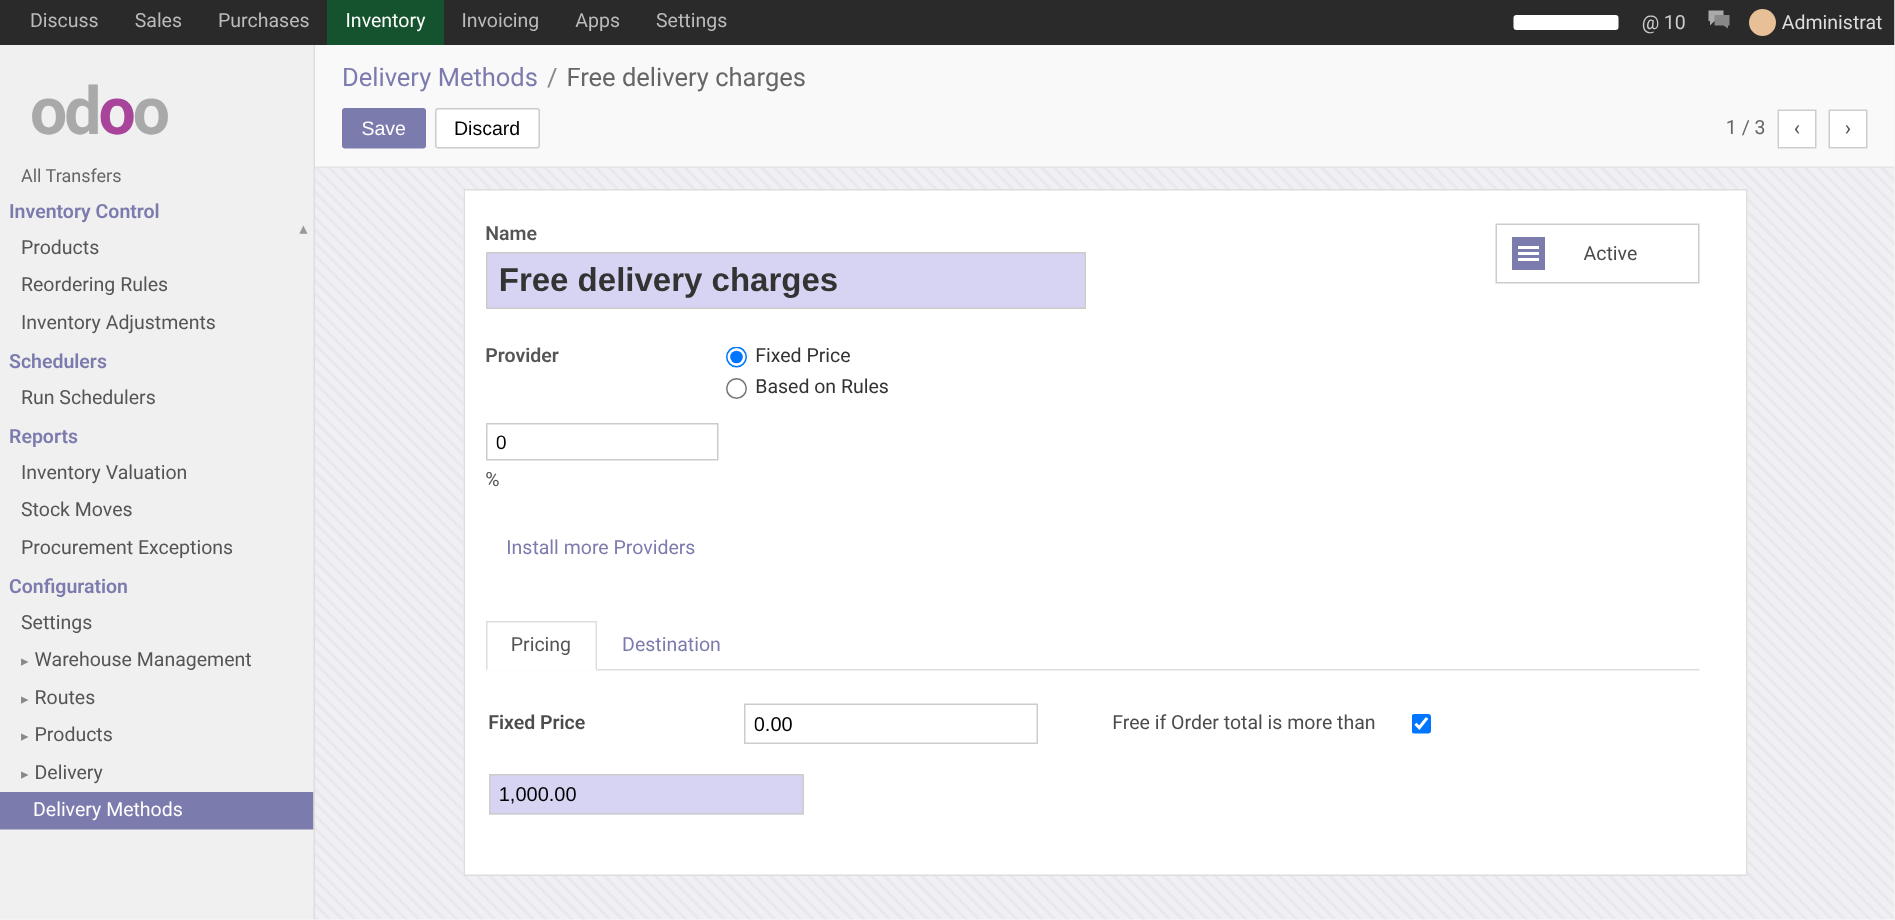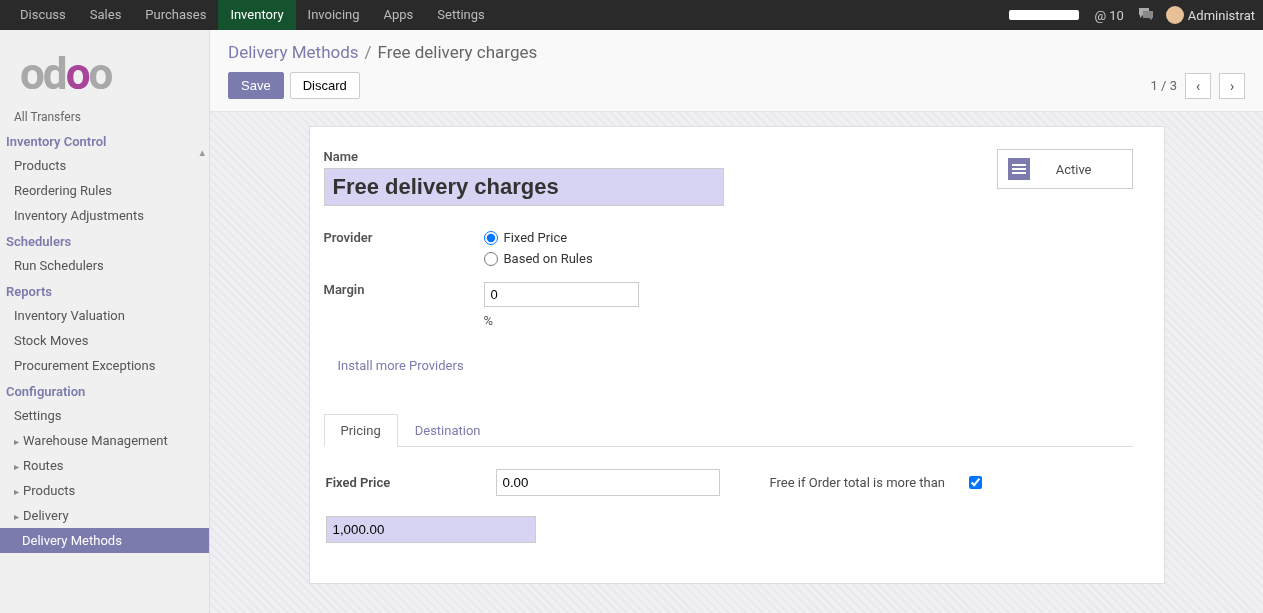--- a/index.html
+++ b/index.html
@@ -70,21 +70,21 @@
 .margin-unit { margin-top:6px; color:#555;}
 
 .install-link { color: #7c7bad; margin: 20px 0 0 14px; display:inline-block; font-size:13px; cursor:pointer;}
 
 .tabs { margin-top: 40px; border-bottom: 1px solid #ddd; display:flex; }
 .tab { padding: 8px 16px; border:1px solid transparent; border-bottom:none; color:#7c7bad; cursor:pointer; font-size:13px; background:transparent; position:relative; top:1px;}
 .tab.active { border-color:#ddd; background:#fff; color:#555; border-bottom:1px solid #fff;}
 
 .tab-content { padding: 22px 2px 0 2px; display:flex; align-items:center; gap: 20px; flex-wrap: wrap;}
 .fp-label { font-weight:600; width:150px;}
-.fp-input { width: 224px; padding:5px 6px; border:1px solid #ccc; }
+.fp-input { width: 196px; padding:5px 6px; border:1px solid #ccc; }
 .free-label { margin-left: 30px; }
 .free-check { margin: 0 4px; }
 .free-input { width: 210px; padding:5px 6px; border:1px solid #ccc; background:#d6d4f2;}
 </style>
 </head>
 <body>
 
 <div class="topbar">
   <div class="menu-item">Discuss</div>
   <div class="menu-item">Sales</div>
@@ -179,21 +179,20 @@
                     <input type="radio" name="prov" checked="" style="">
                     <span>Fixed Price</span>
                   </label>
                 <label>
                     <input type="radio" name="prov" style="">
                     <span>Based on Rules</span>
                   </label>
               </div>
             </div>
             <div class="row-block">
-              <div class="col-left field-label">Margin</div>
               <div class="col-right">
                 <input class="margin-input" value="0" style="">
                 <div class="margin-unit">%</div>
               </div>
             </div>
           </div>
         </div>
 
         <span class="install-link">Install more Providers</span>
 

